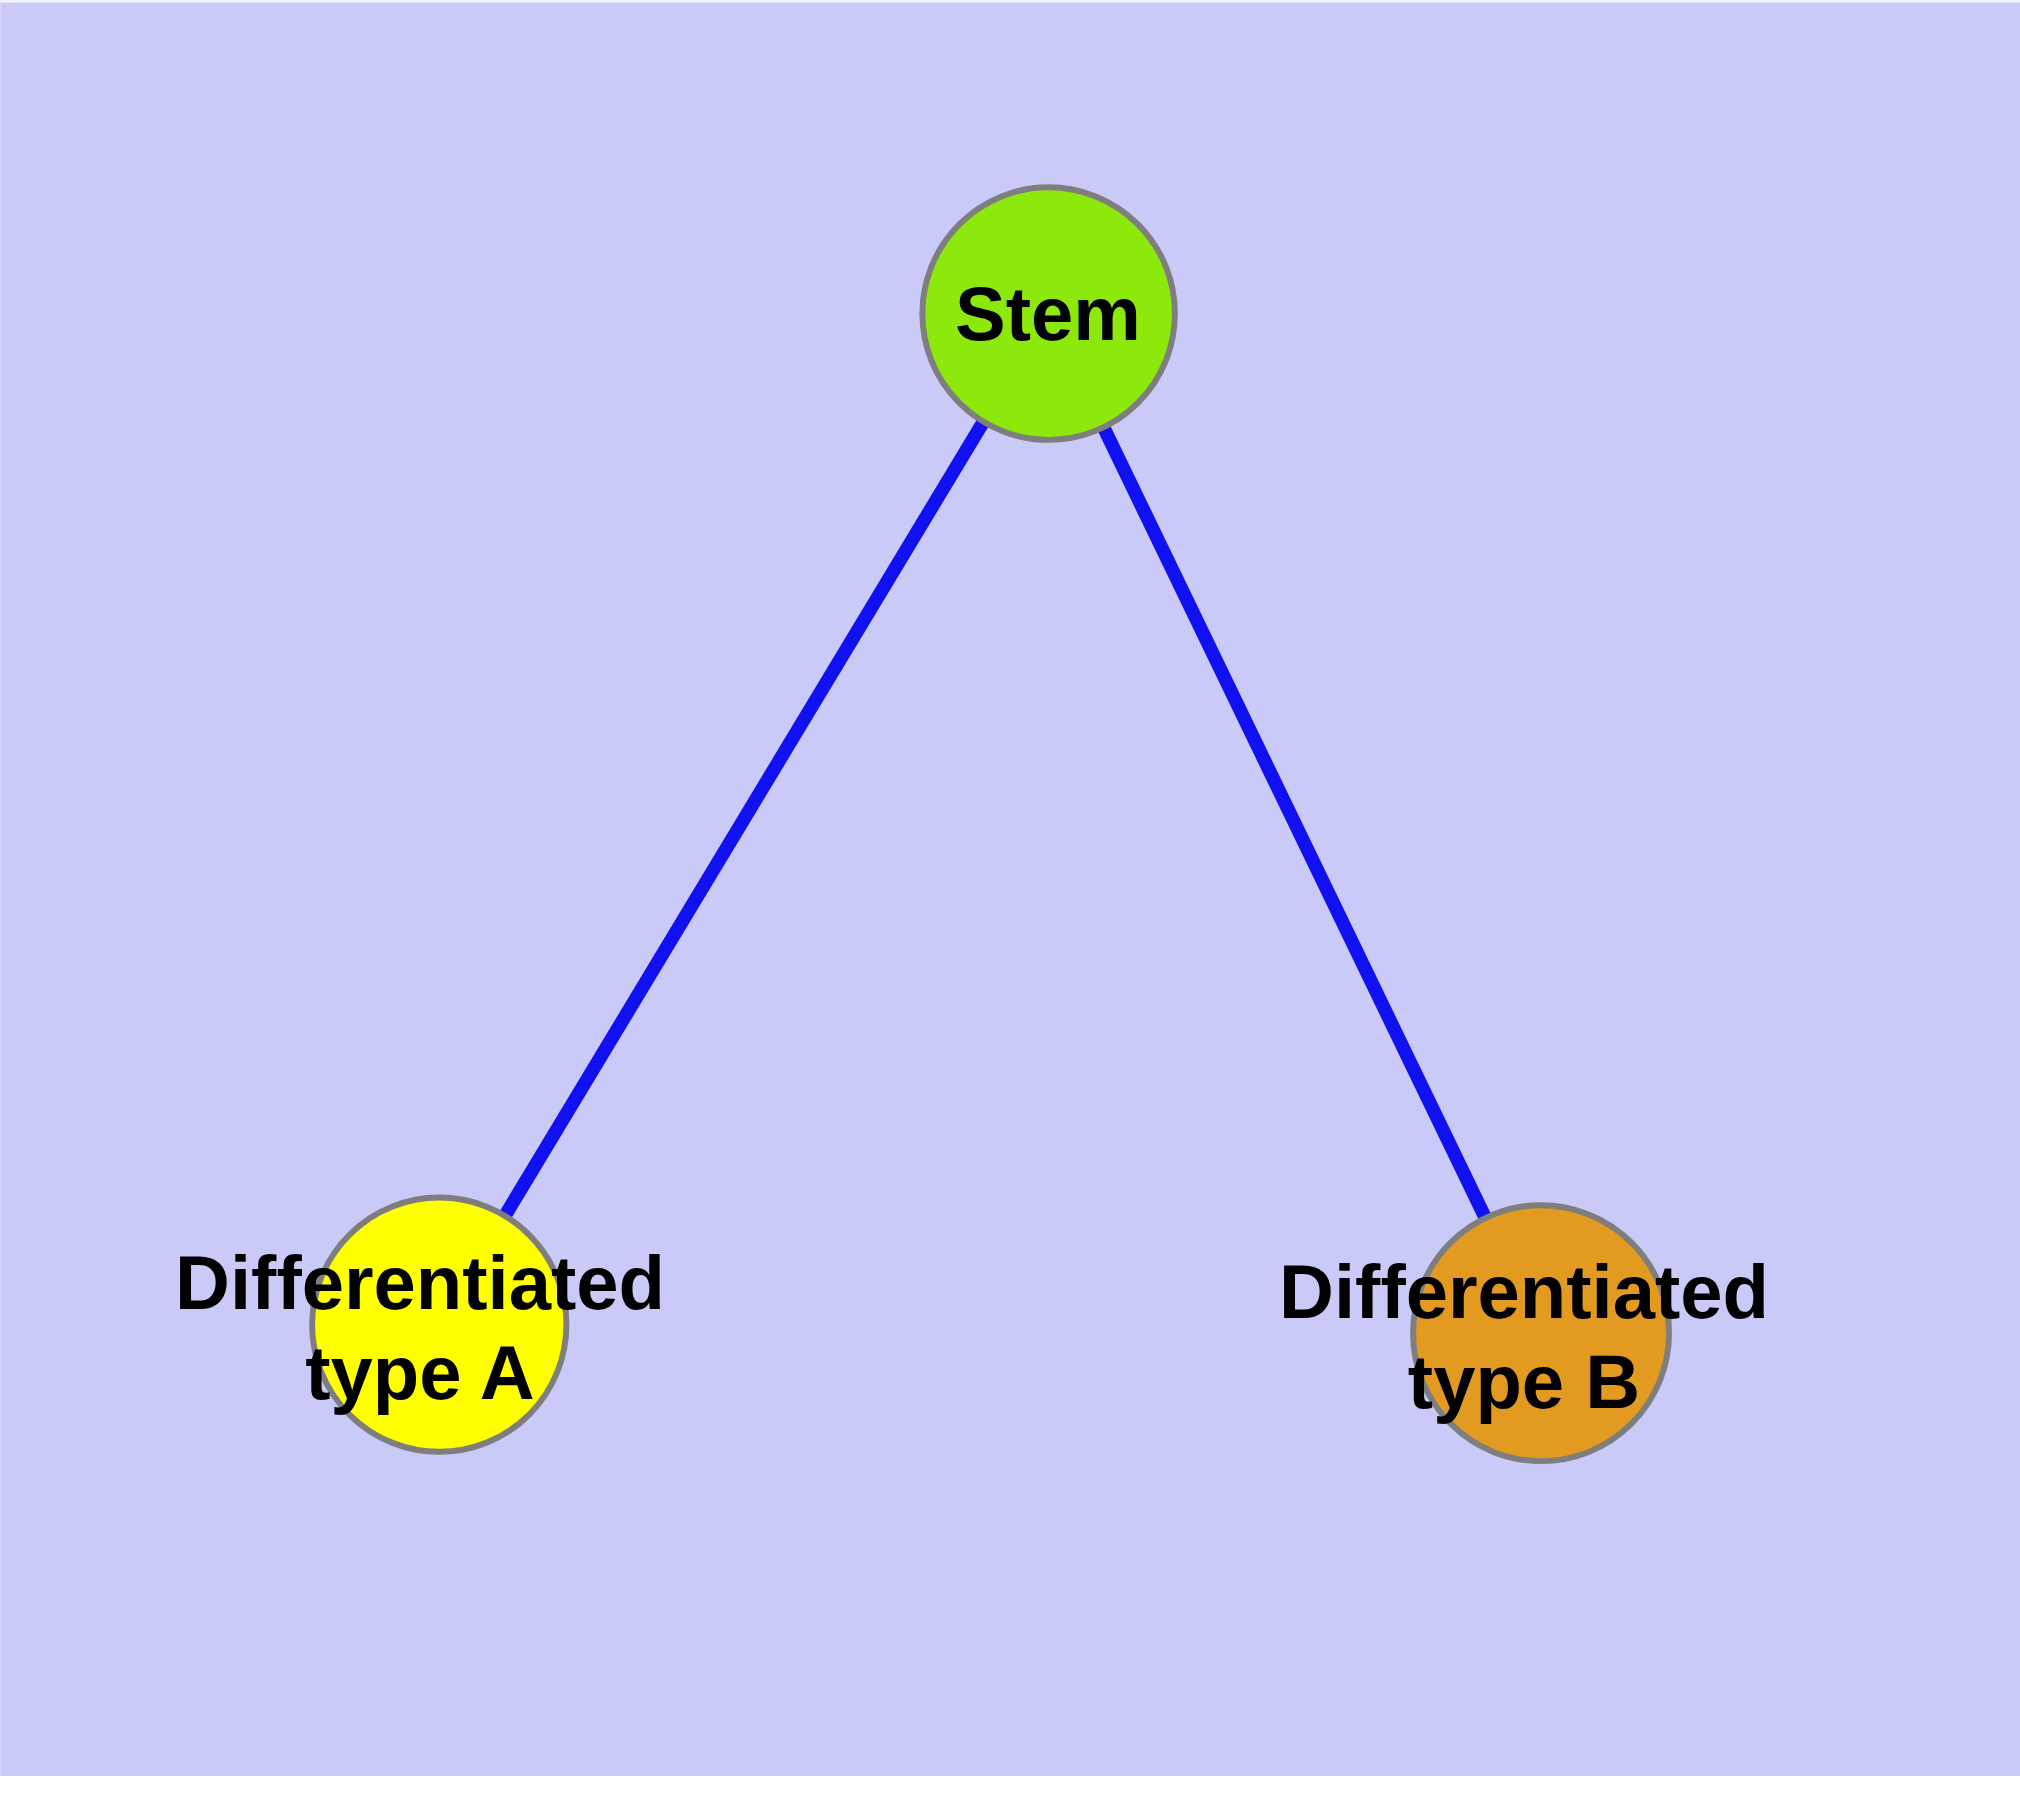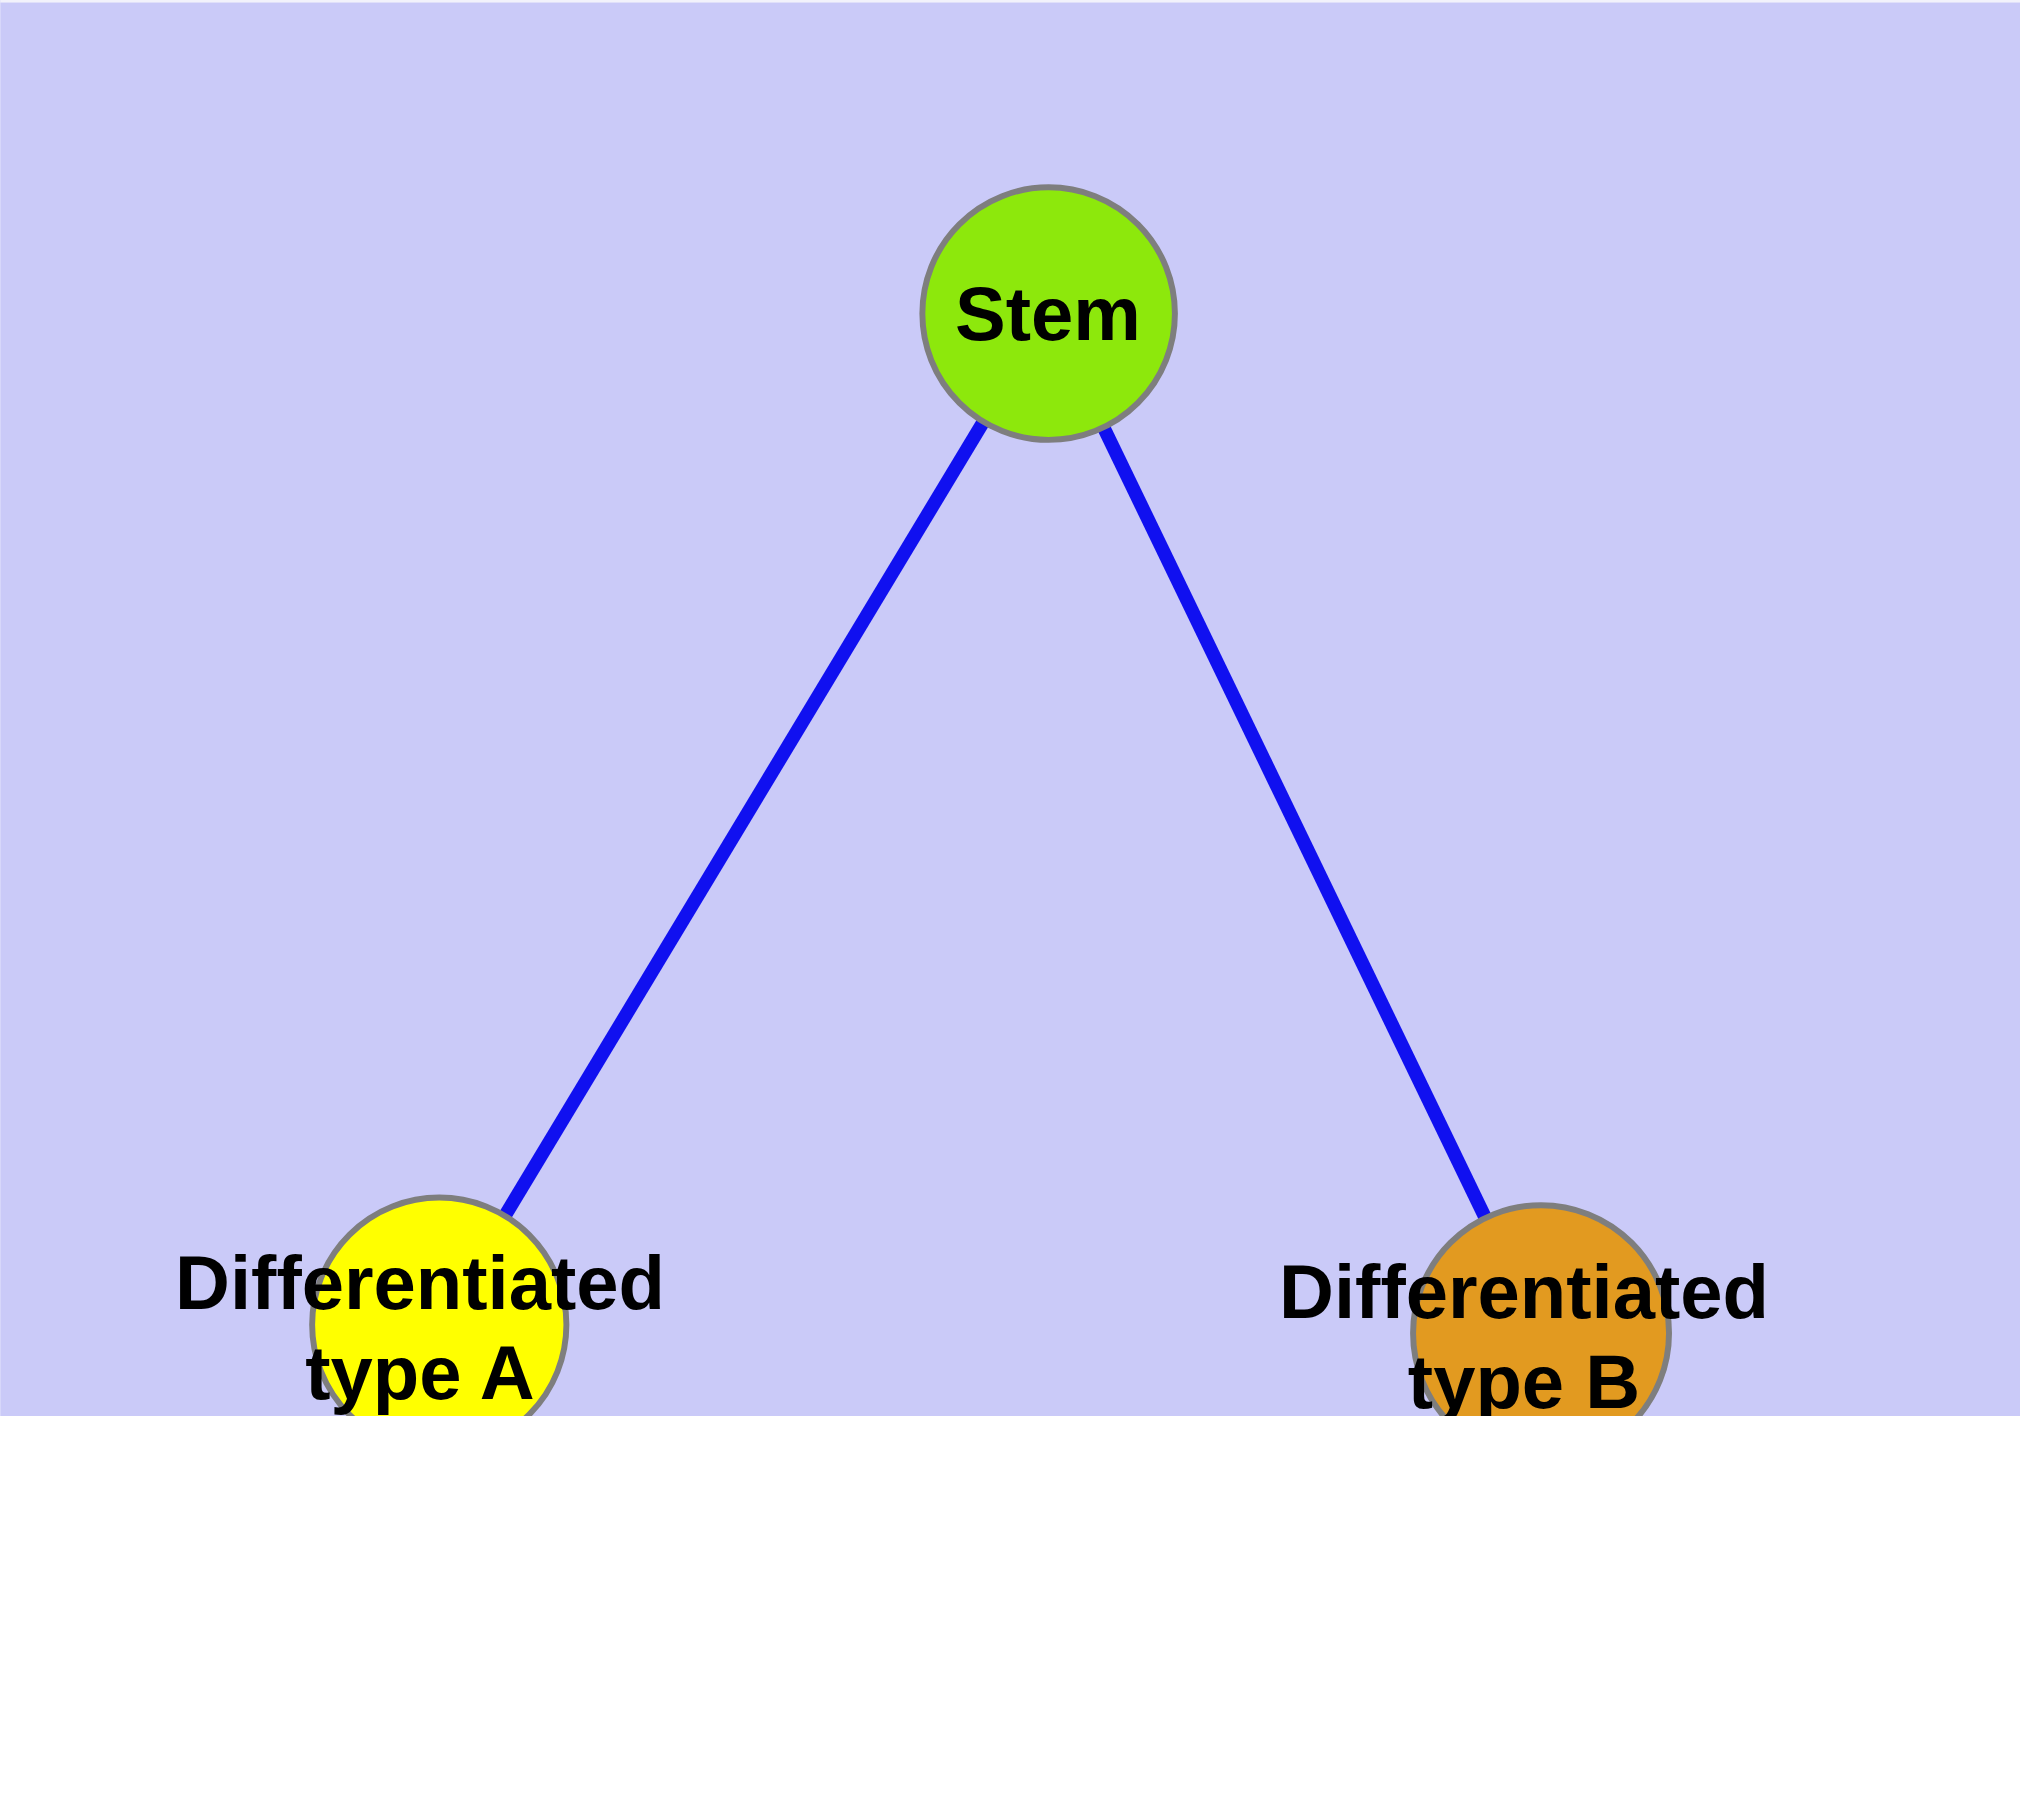--- a/index.html
+++ b/index.html
@@ -2,21 +2,21 @@
 <html style="font-size:13.6px"><head>
 <meta charset="utf-8">
 <style>
   html, body {
     margin: 0;
     padding: 0;
   }
   .stage {
     position: relative;
     width: 2021px;
-    height: 1416px;
+    height: 1776px;
     overflow: hidden;
     font-family: "Liberation Sans", "DejaVu Sans", sans-serif;
   }
   .stage svg {
     position: absolute;
     left: 0;
     top: 0;
     display: block;
   }
   .edge {

